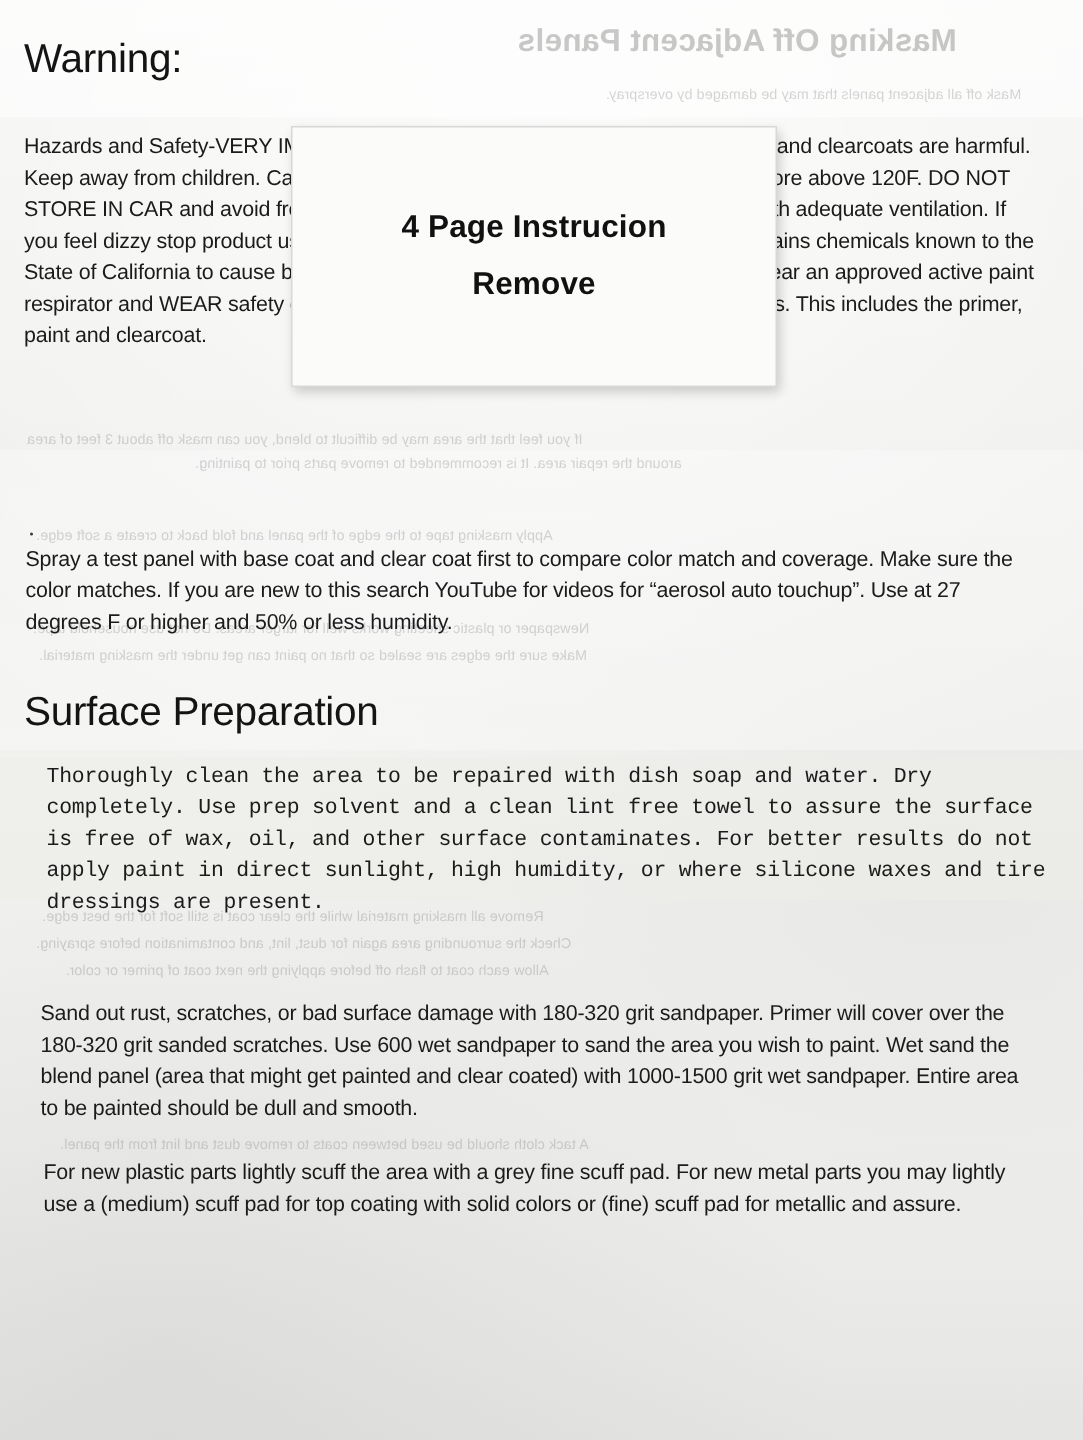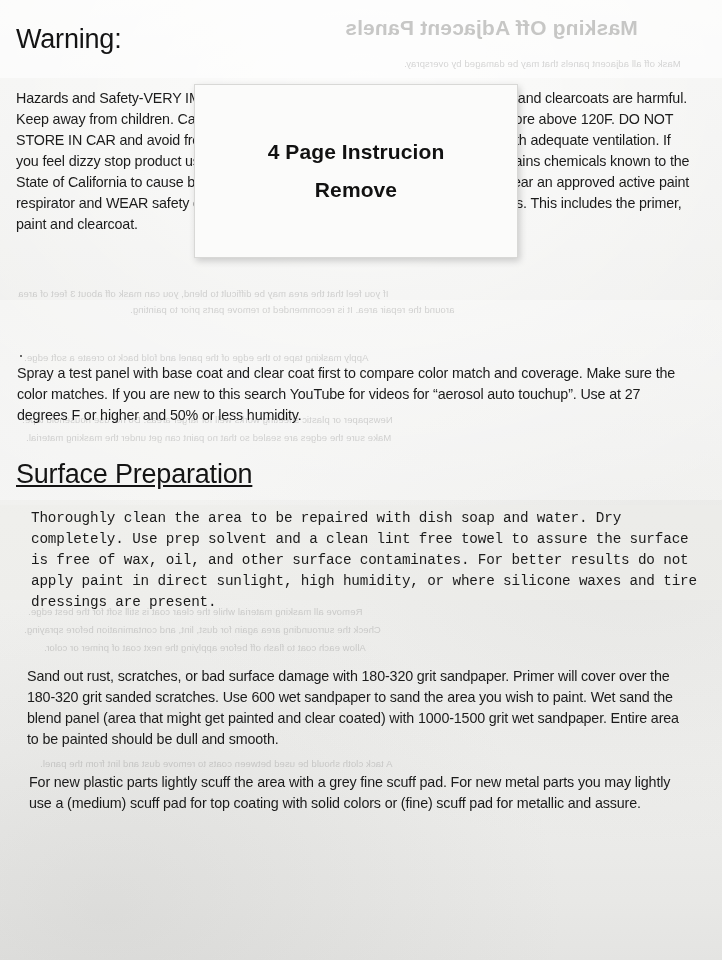--- a/index.html
+++ b/index.html
@@ -150,21 +150,21 @@
   <div class="bleed bleed-line" style="left:40px;top:758px;">A tack cloth should be used between coats to remove dust and lint from the panel.</div>
 
   <div class="content">
 
     <h2 class="heading" style="left:16px;top:12px;margin-top:12px;">Warning:</h2>
     <p class="para" style="left:16px;top:88px;width:680px;">Hazards and Safety-VERY IMPORTANT. Aerosol touch-up paint including primer and clearcoats are harmful. Keep away from children. Call a physician IMMEDIATELY if swallowed. Do not store above 120F. DO NOT STORE IN CAR and avoid freezing. Follow local laws for proper disposal. Use with adequate ventilation. If you feel dizzy stop product use immediately and call physician. This product contains chemicals known to the State of California to cause birth defects, cancer and other reproductive harm. Wear an approved active paint respirator and WEAR safety goggles when spraying to avoid contact with the eyes. This includes the primer, paint and clearcoat.</p>
 
     <span class="stray-dot" style="left:20px;top:355px;"></span>
     <p class="para" style="left:17px;top:363px;width:676px;">Spray a test panel with base coat and clear coat first to compare color match and coverage. Make sure the color matches.  If you are new to this search YouTube for videos for “aerosol auto touchup”.  Use at 27 degrees F or higher and 50% or less humidity.</p>
 
-    <h2 class="heading" style="left:16px;top:459px;text-decoration:underline;">Surface Preparation</h2>
+    <h2 class="heading" style="left:16px;top:459px;">Surface Preparation</h2>
     <p class="para" style="left:31px;top:508px;width:672px;font-family:Liberation Mono, monospace;">Thoroughly clean the area to be repaired with dish soap and water.  Dry completely. Use prep solvent and a clean lint free towel to assure the surface is free of wax, oil, and other surface contaminates. For better results do not apply paint in direct sunlight, high humidity, or where silicone waxes and tire dressings are present.</p>
 
     <p class="para" style="left:27px;top:666px;width:666px;">Sand out rust, scratches, or bad surface damage with 180-320 grit sandpaper. Primer will cover over the 180-320 grit sanded scratches. Use 600 wet sandpaper to sand the area you wish to paint. Wet sand the blend panel (area that might get painted and clear coated) with 1000-1500 grit wet sandpaper. Entire area to be painted should be dull and smooth.</p>
     <p class="para" style="left:29px;top:772px;width:648px;">For new plastic parts lightly scuff the area with a grey fine scuff pad. For new metal parts you may lightly use a (medium) scuff pad for top coating with solid colors or (fine) scuff pad for metallic and assure.</p>
 
   </div>
 
   <div id="note">
     <div class="note-line">4 Page Instrucion</div>
     <div class="note-line">Remove</div>

